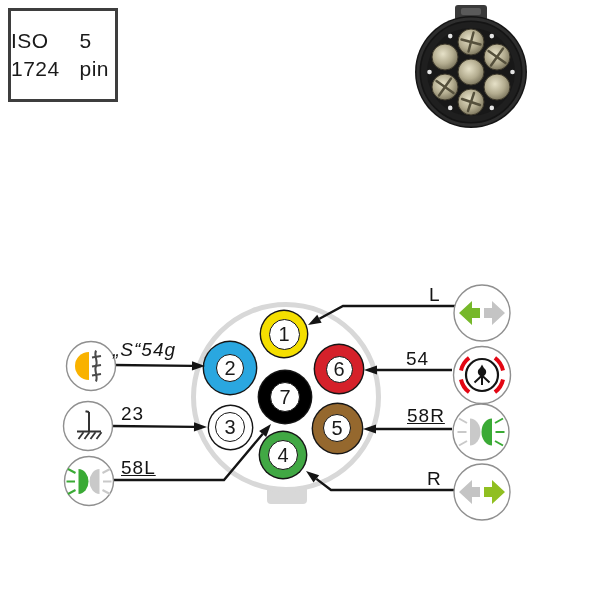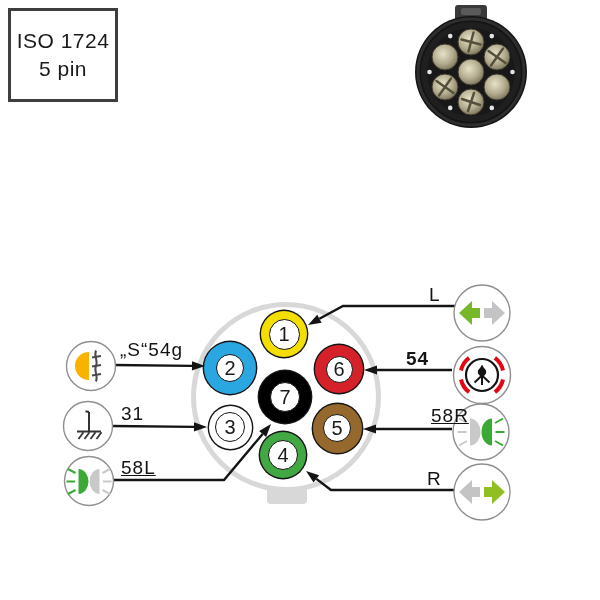--- a/index.html
+++ b/index.html
@@ -4,21 +4,21 @@
 <style>
   html,body{margin:0;padding:0;background:#fff;}
   .canvas{
     position:relative;width:600px;height:600px;background:#fff;overflow:hidden;
     font-family:"Liberation Sans","DejaVu Sans",sans-serif;color:#1a1a1a;
   }
   
   .title-box{
     position:absolute;left:8px;top:8px;width:110px;height:94px;
     border:3px solid #3e3e3e;box-sizing:border-box;background:#fff;
-    display:flex;flex-direction:column;justify-content:center;align-items:center;
+    display:flex;flex-direction:row;justify-content:center;align-items:center;
     font-size:21px;line-height:28px;letter-spacing:.5px;
   }
   
   .big-circle{
     position:absolute;left:191px;top:302px;width:190px;height:190px;
     border:5px solid var(--body-gray);border-radius:50%;background:#fff;
     box-sizing:border-box;z-index:2;
   }
   .keyway-tab{
     position:absolute;left:267px;top:478px;width:40px;height:26px;
@@ -128,26 +128,26 @@
           <span>6</span>
         </div>
       </div>
       <div class="pin" style="left: 259px; top: 371px; height: 52px; width: 52px; background: rgb(0, 0, 0);">
         <div class="hole" style="height: 30px; width: 30px;">
           <span>7</span>
         </div>
       </div>
     </div>
   <div id="labels">
-      <span class="lbl" style="left: 120px; top: 339px;">„S“54g</span>
-      <span class="lbl" style="left: 121px; top: 403px;">31</span>
+      <span class="lbl" style="left: 113px; top: 339px; font-style: italic;">„S“54g</span>
+      <span class="lbl" style="left: 121px; top: 403px;">23</span>
       <span class="lbl" style="left: 121px; top: 457px; text-decoration: underline;">58L</span>
       <span class="lbl" style="left: 429px; top: 284px;">L</span>
-      <span class="lbl" style="left: 406px; top: 348px; font-weight: bold;">54</span>
-      <span class="lbl" style="left: 431px; top: 405px; text-decoration: underline;">58R</span>
+      <span class="lbl" style="left: 406px; top: 348px;">54</span>
+      <span class="lbl" style="left: 407px; top: 405px; text-decoration: underline;">58R</span>
       <span class="lbl" style="left: 427px; top: 468px;">R</span>
     </div>
 
   <svg id="arrows" width="600" height="600" viewBox="0 0 600 600">
       <polyline points="456,306 343,306 319.425094611654,318.79780578224495" fill="none" stroke="#141414" stroke-width="2.4"></polyline>
       <polygon points="308,325 317.23047204229454,314.75507999658277 321.61971718101347,322.84053156790714" fill="#141414"></polygon>
       <polyline points="114,365 192.00078485827342,365.857151481959" fill="none" stroke="#141414" stroke-width="2.4"></polyline>
       <polygon points="205,366 191.950238459582,370.45687376287765 192.05133125696483,361.2574292010404" fill="#141414"></polygon>
       <polyline points="112,426 194.00072016175997,426.86316547538695" fill="none" stroke="#141414" stroke-width="2.4"></polyline>
       <polygon points="207,427 193.95230179151227,431.462910648918 194.04913853200767,422.2634203018559" fill="#141414"></polygon>

